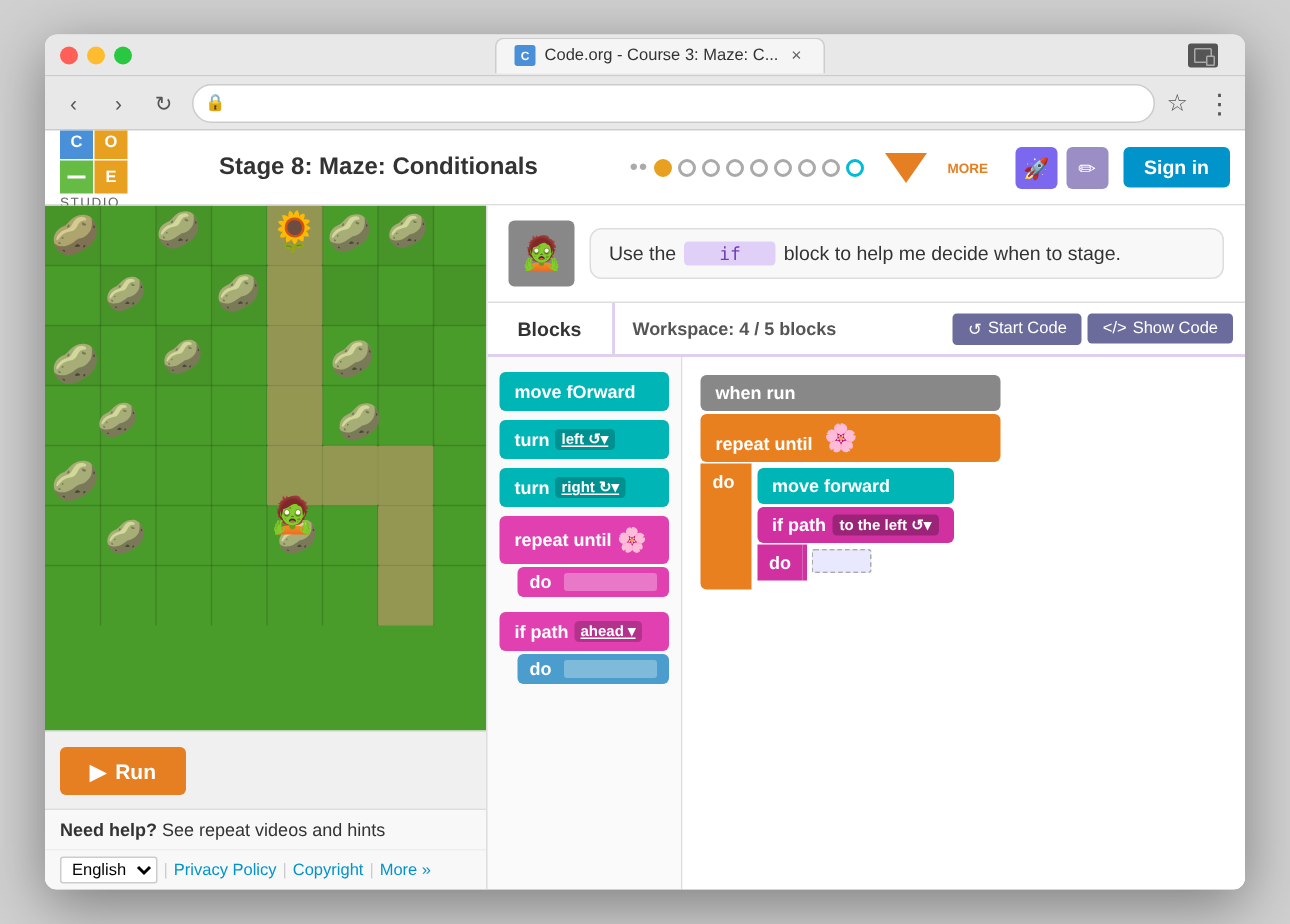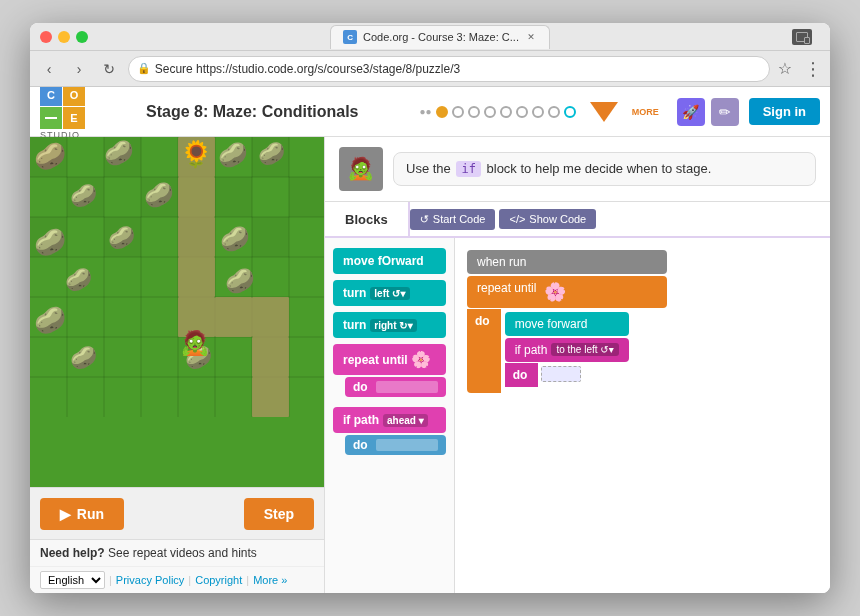--- a/index.html
+++ b/index.html
@@ -297,21 +297,21 @@
       border-radius: 8px;
       padding: 8px 12px;
       font-size: 13px;
       color: #333;
       flex: 1;
     }
     .if-badge {
       display: inline-block;
       background: #e0d0f8;
       color: #7040b0;
-      padding: 1px 5px;
+      padding: 1px 23px;
       border-radius: 3px;
       font-family: monospace;
       font-size: 12px;
       margin: 0 2px;
     }
     .blocks-workspace-header {
       background: #fff;
       height: 36px;
       display: flex;
       align-items: center;
@@ -396,39 +396,39 @@
       position: relative;
     }
     .block.teal { background: #00b5b5; }
     .block.pink { background: #e040b0; }
     .block.blue { background: #4a9dcc; }
     .inline-badge {
       background: rgba(0,0,0,0.2);
       border-radius: 3px;
       padding: 1px 4px;
       font-size: 10px;
-      display: flex; align-items: center; gap: 2px;
+      display: flex; align-items: center; gap: 2px; text-decoration: underline;
     }
 
     
     .workspace-canvas {
       flex: 1;
       padding: 12px;
       overflow: auto;
       background: #fff;
       position: relative;
     }
     .ws-block {
       border-radius: 4px;
       padding: 5px 10px;
       font-size: 12px;
-      font-weight: normal;
+      font-weight: bold;
       color: white;
       display: inline-flex;
-      align-items: flex-start;
+      align-items: flex-end;
       gap: 4px;
       position: relative;
       white-space: nowrap;
     }
     .ws-block.gray { background: #888; }
     .ws-block.orange { background: #e88020; }
     .ws-block.teal { background: #00b5b5; }
     .ws-block.magenta { background: #d030a0; }
     .ws-inline-badge {
       background: rgba(0,0,0,0.25);
@@ -459,21 +459,20 @@
       </div>
     </div>
   </div>
 
   <div class="browser-addressbar">
     <button class="nav-btn">‹</button>
     <button class="nav-btn">›</button>
     <button class="nav-btn">↻</button>
     <div class="address-bar-container">
       <span class="lock-icon">🔒</span>
-      <span class="address-text">Secure  https://studio.code.org/s/course3/stage/8/puzzle/3</span>
     </div>
     <span style="font-size:16px; color:#555; cursor:pointer;">☆</span>
     <span style="font-size:18px; color:#555; cursor:pointer; margin-left:4px;">⋮</span>
   </div>
 
   <div class="app-content">
 
     <div class="app-header">
       <div class="code-studio-logo">
         <div class="logo-grid">
@@ -585,21 +584,20 @@
 
             <div style="position:absolute; top:192px; left:150px; font-size:24px;">🧟</div>
           </div>
         </div>
 
         <div class="game-controls">
           <button class="run-btn">
             <span>▶</span>
             <span>Run</span>
           </button>
-          <button class="step-btn">Step</button>
         </div>
 
         <div class="need-help">
           <span class="need-help-title">Need help?</span>
           <span style="cursor:pointer;">See repeat videos and hints</span>
         </div>
 
         <div class="footer-links">
           <select class="footer-select">
             <option>English</option>
@@ -619,20 +617,23 @@
           <div class="character-avatar">🧟</div>
           <div class="instruction-bubble">
             <span>Use the</span>
             <span class="if-badge">if</span>
             <span>block to help me decide when to stage.</span>
           </div>
         </div>
 
         <div class="blocks-workspace-header">
           <div class="blocks-tab">Blocks</div>
+          <div class="workspace-tab">
+            <span class="workspace-count">Workspace: 4 / 5 blocks</span>
+          </div>
           <button class="start-over-btn">
             <span>↺</span>
             <span>Start Code</span>
           </button>
           <button class="show-code-btn">
             <span>&lt;/&gt;</span>
             <span>Show Code</span>
           </button>
         </div>
 

